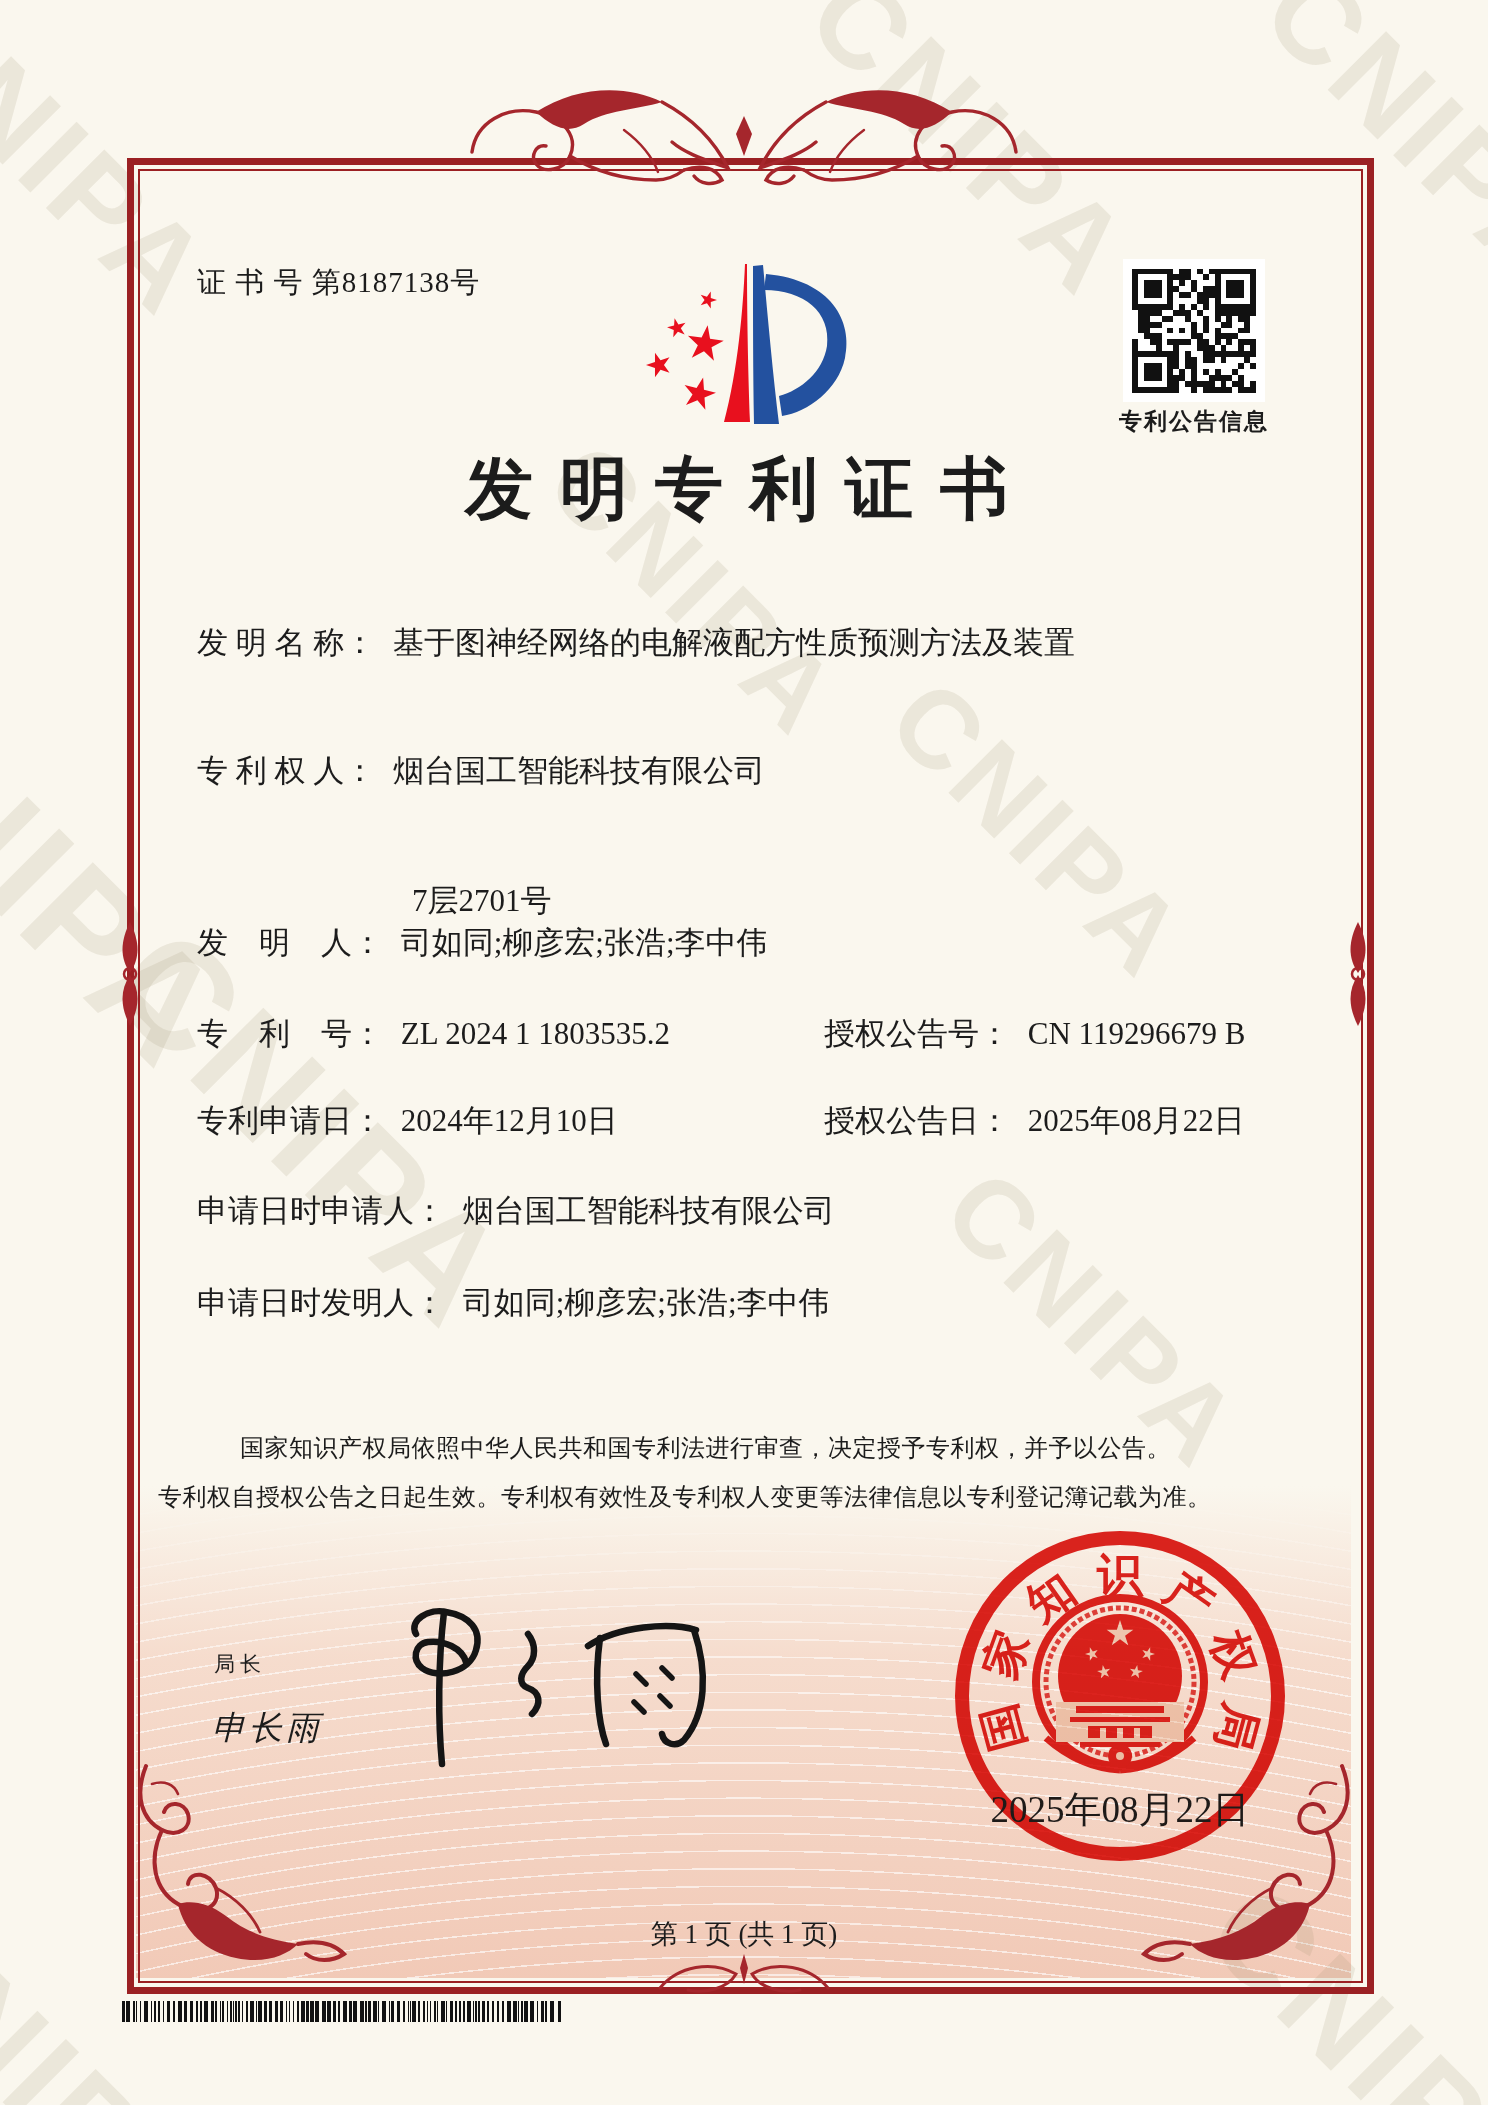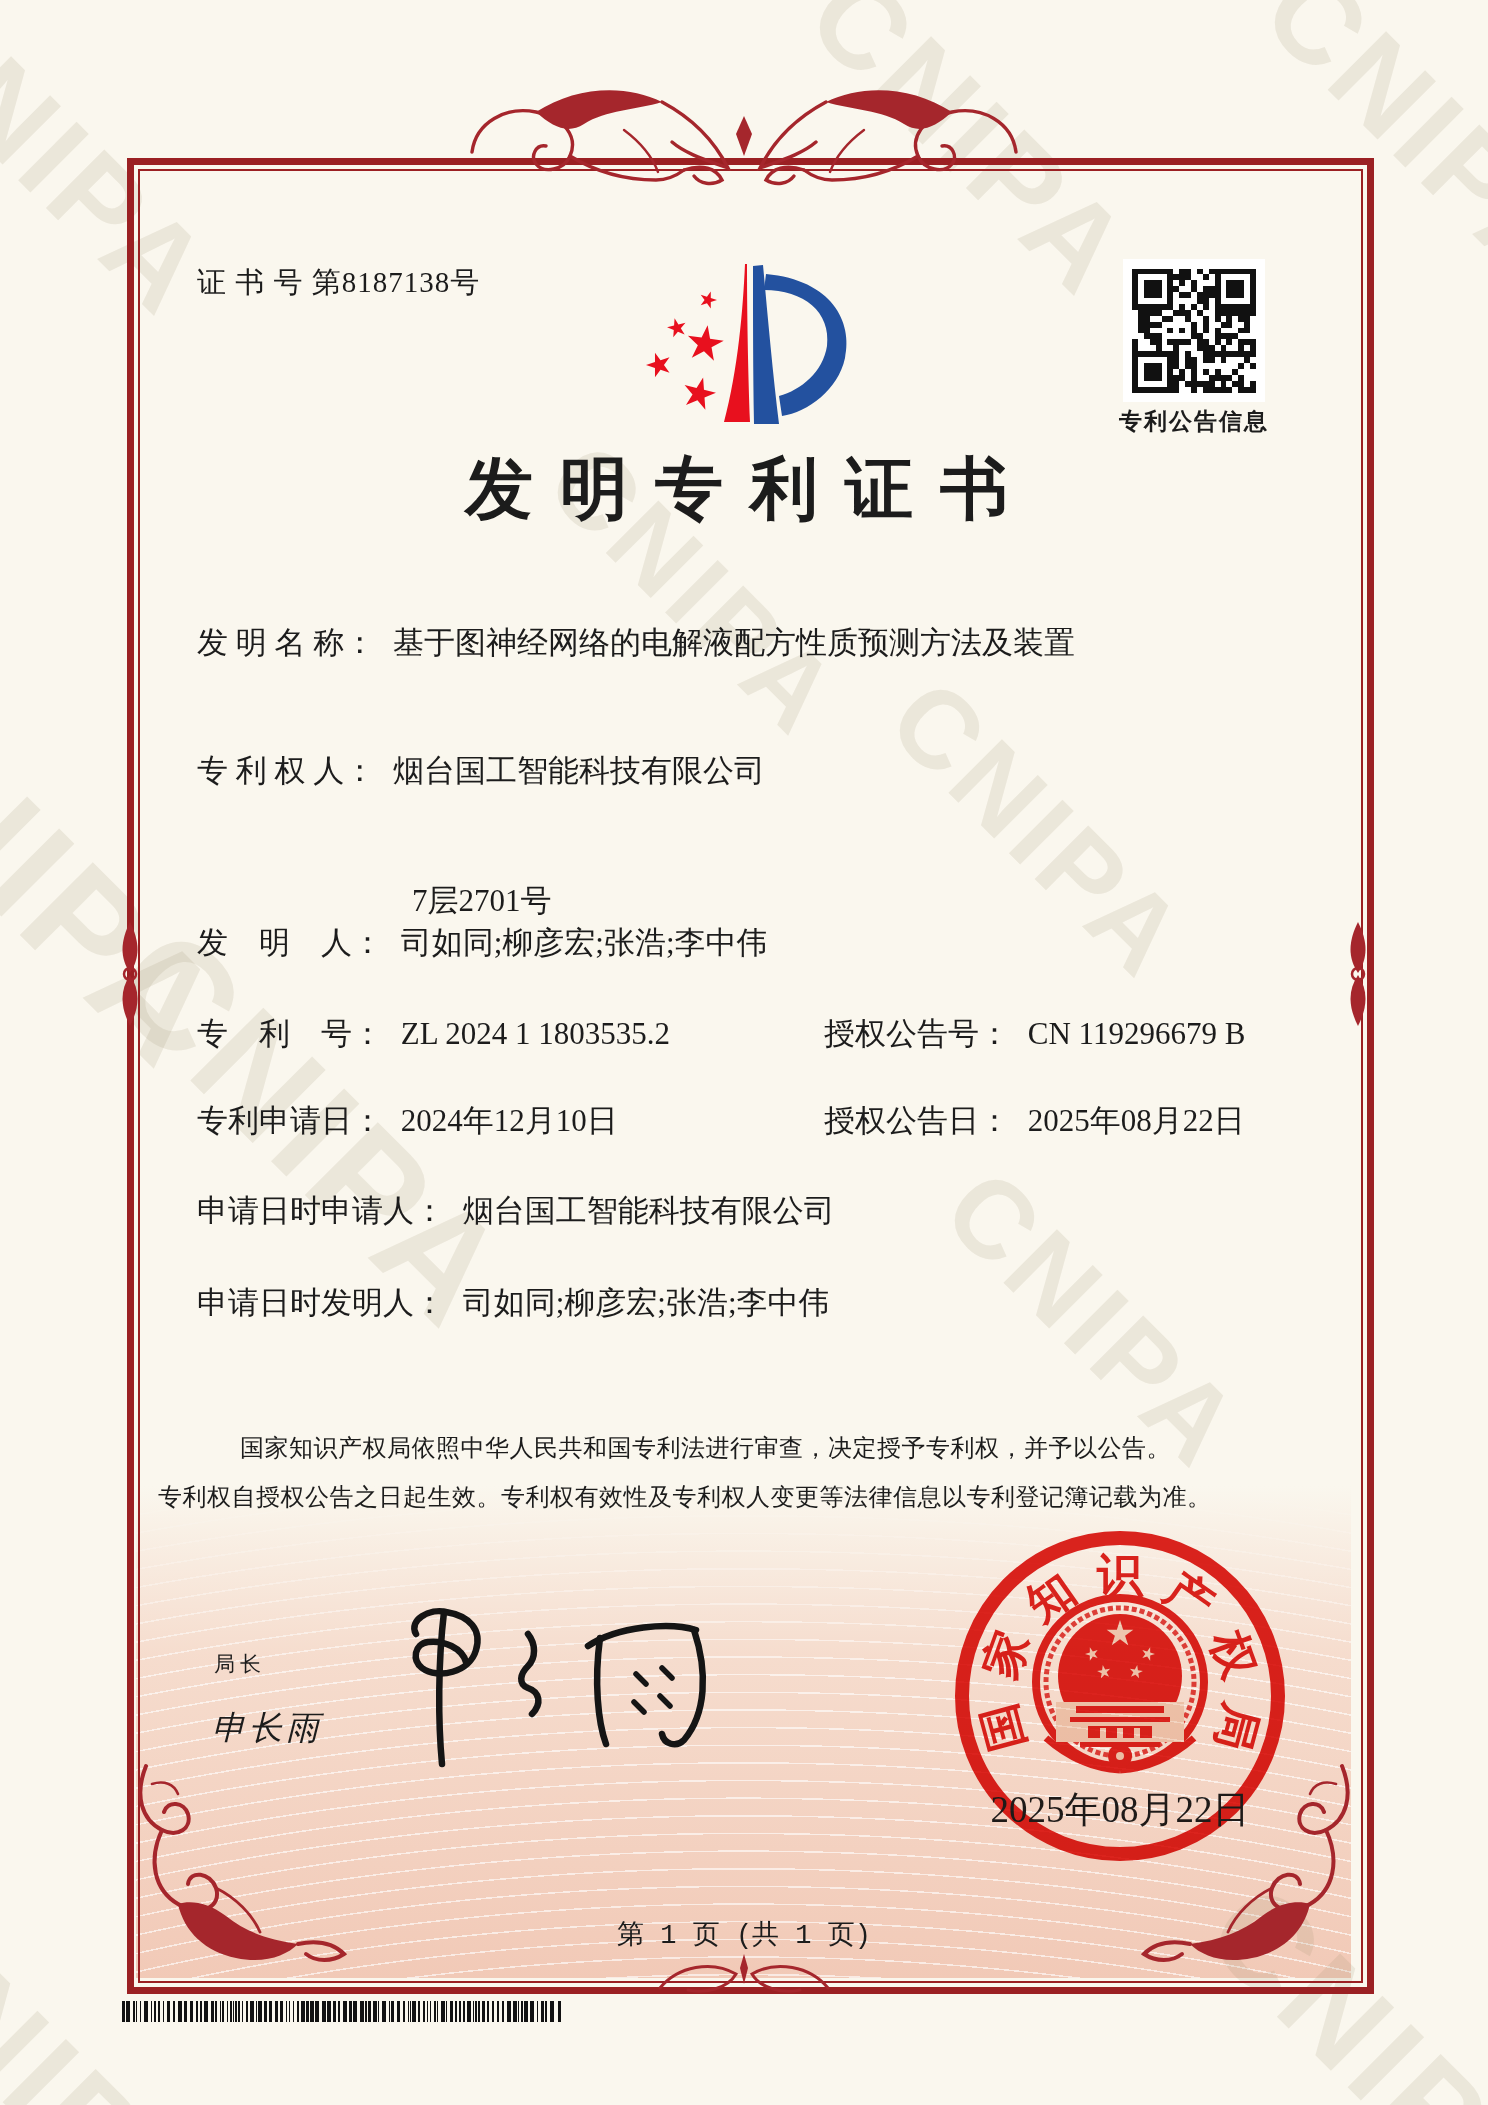--- a/index.html
+++ b/index.html
@@ -36,21 +36,21 @@
   .rcol{left:824px;}
   .addr2{left:400px;}
   .stm{position:absolute;z-index:6;font-size:24px;letter-spacing:.5px;white-space:nowrap;}
   .signrole{left:214px;top:1650px;font-size:21px;letter-spacing:5px;z-index:6;
             font-family:"Liberation Sans","DejaVu Sans",sans-serif;}
   .signname{left:212px;top:1706px;font-size:33px;letter-spacing:4px;z-index:6;
             font-family:"Liberation Sans","DejaVu Sans",sans-serif;font-style:italic;}
   .sig{position:absolute;z-index:6;left:378px;top:1582px;width:360px;height:190px;}
   .seal{position:absolute;z-index:7;left:930px;top:1506px;width:380px;height:460px;
         mix-blend-mode:multiply;opacity:.94;}
-  .footer{left:0;top:1916px;width:1488px;text-align:center;font-size:27px;z-index:6;font-family:Liberation Mono, monospace;}
+  .footer{left:0;top:1916px;width:1488px;text-align:center;font-size:27px;z-index:6;}
   .barcode{position:absolute;z-index:6;left:122px;top:2001px;width:440px;height:21px;}
   .logo{position:absolute;z-index:6;left:640px;top:250px;width:220px;height:185px;}
 </style>
 </head>
 <body>
 
 <div class="page">
 
   <div class="wm" style="left:-40px;top:-35px;font-size:120px;">CNIPA</div>
   <div class="wm" style="left:880px;top:-55px;font-size:120px;">CNIPA</div>

